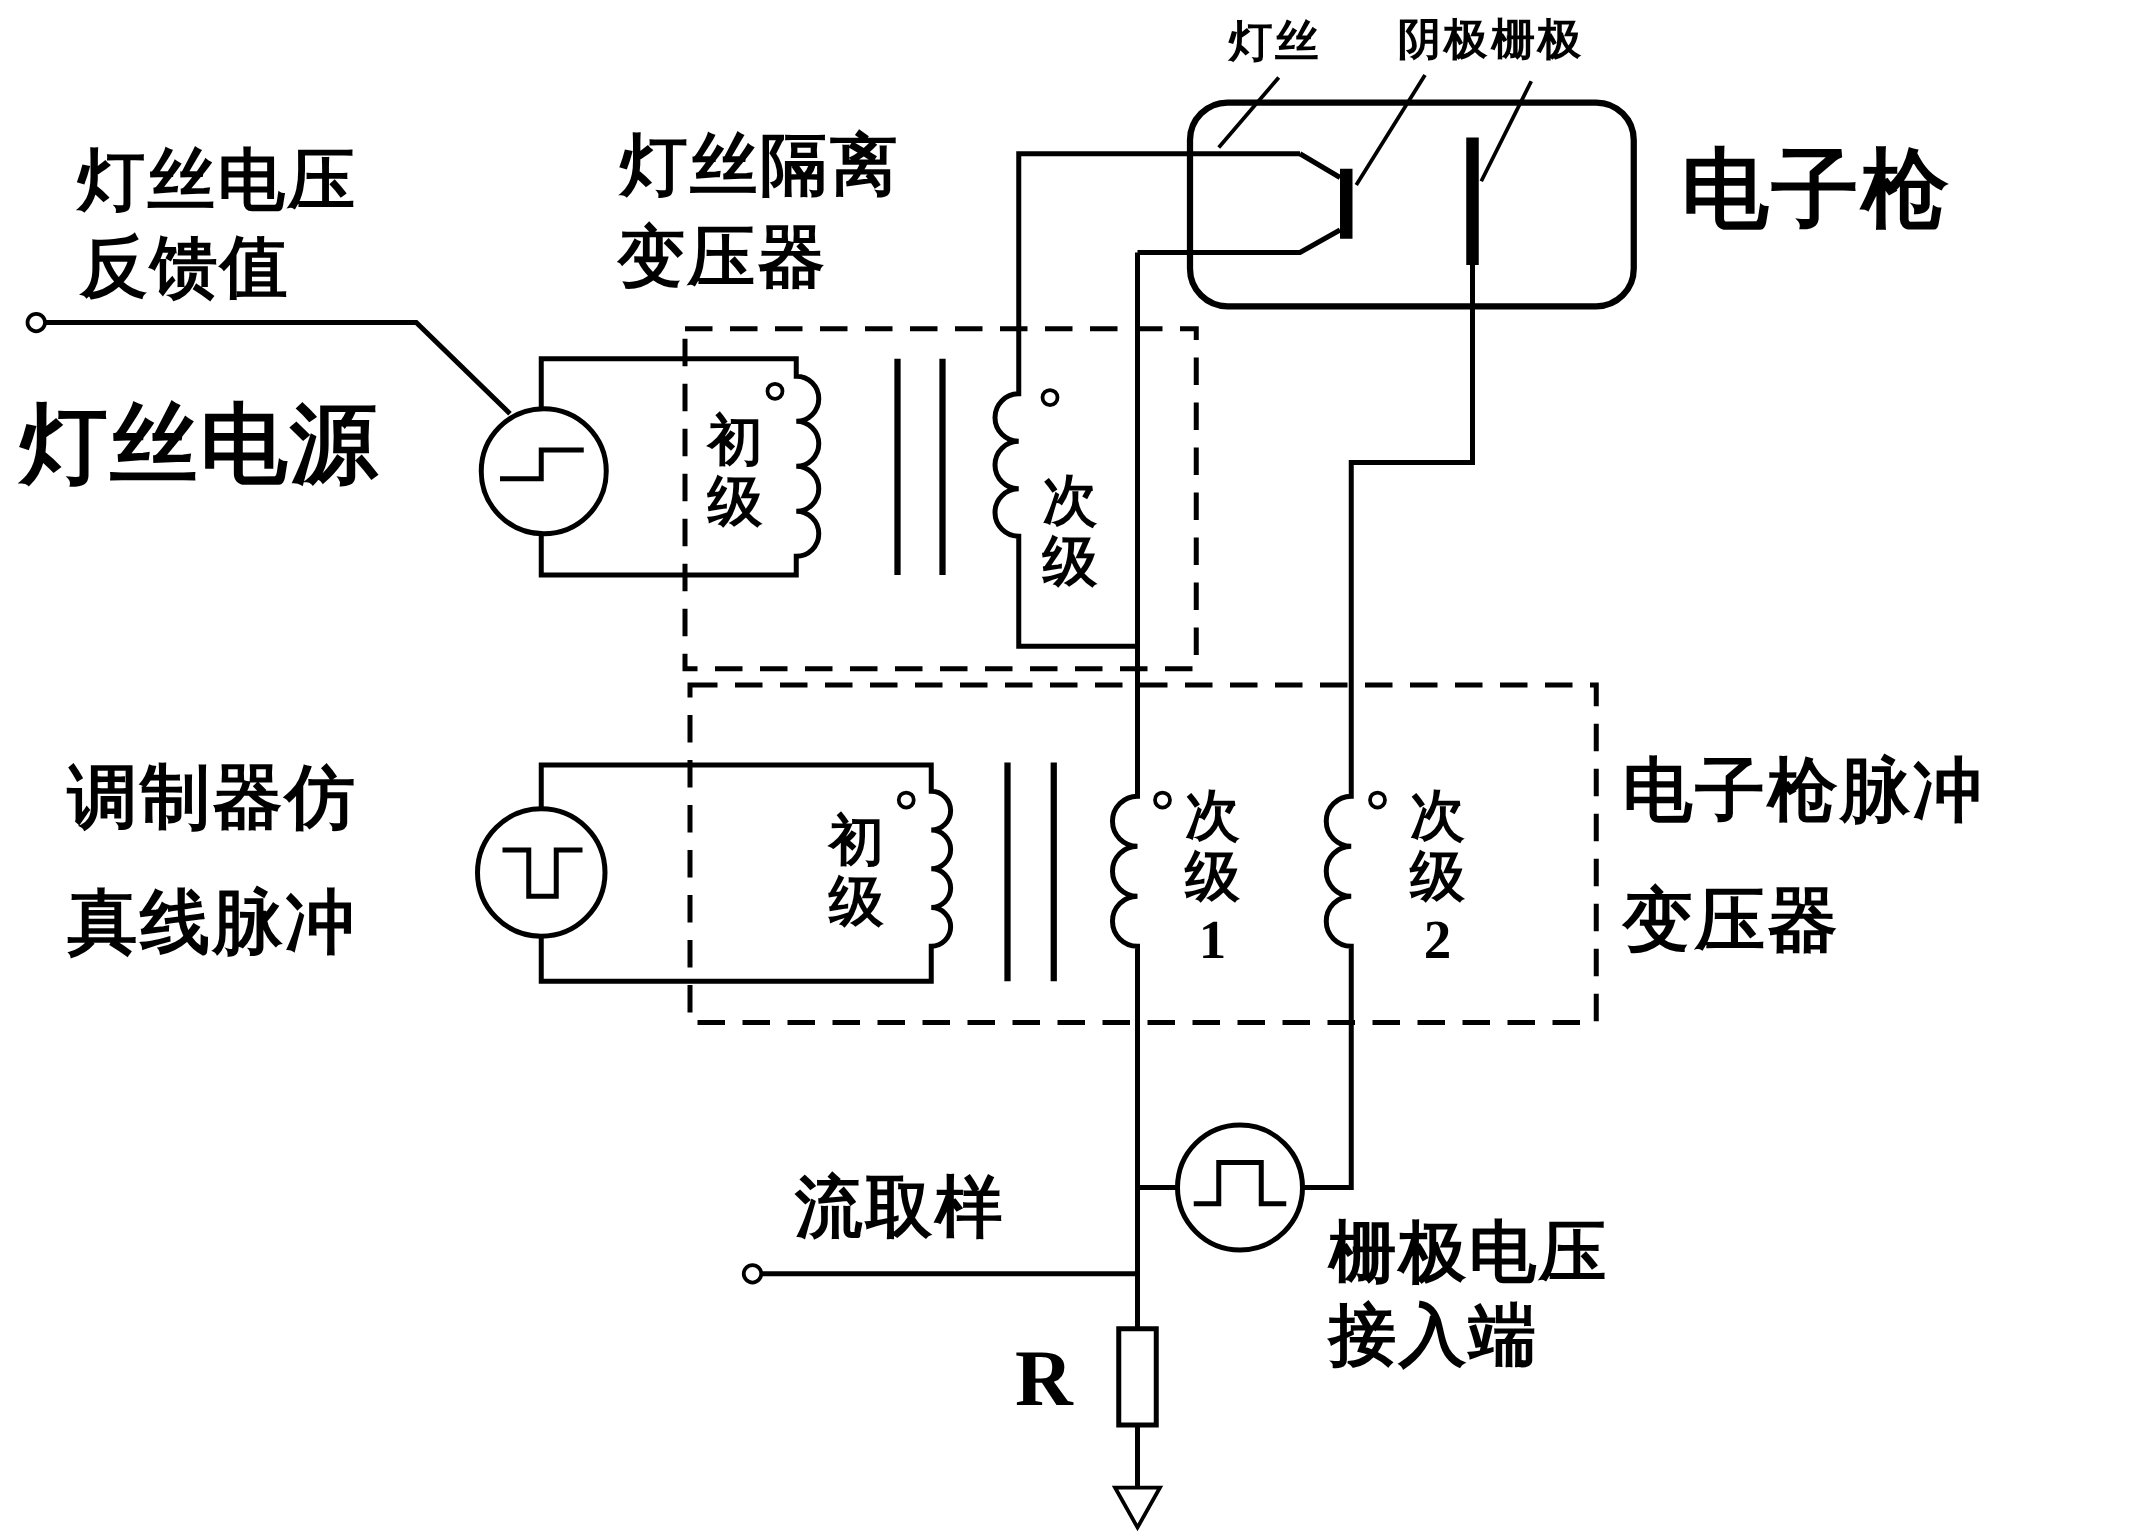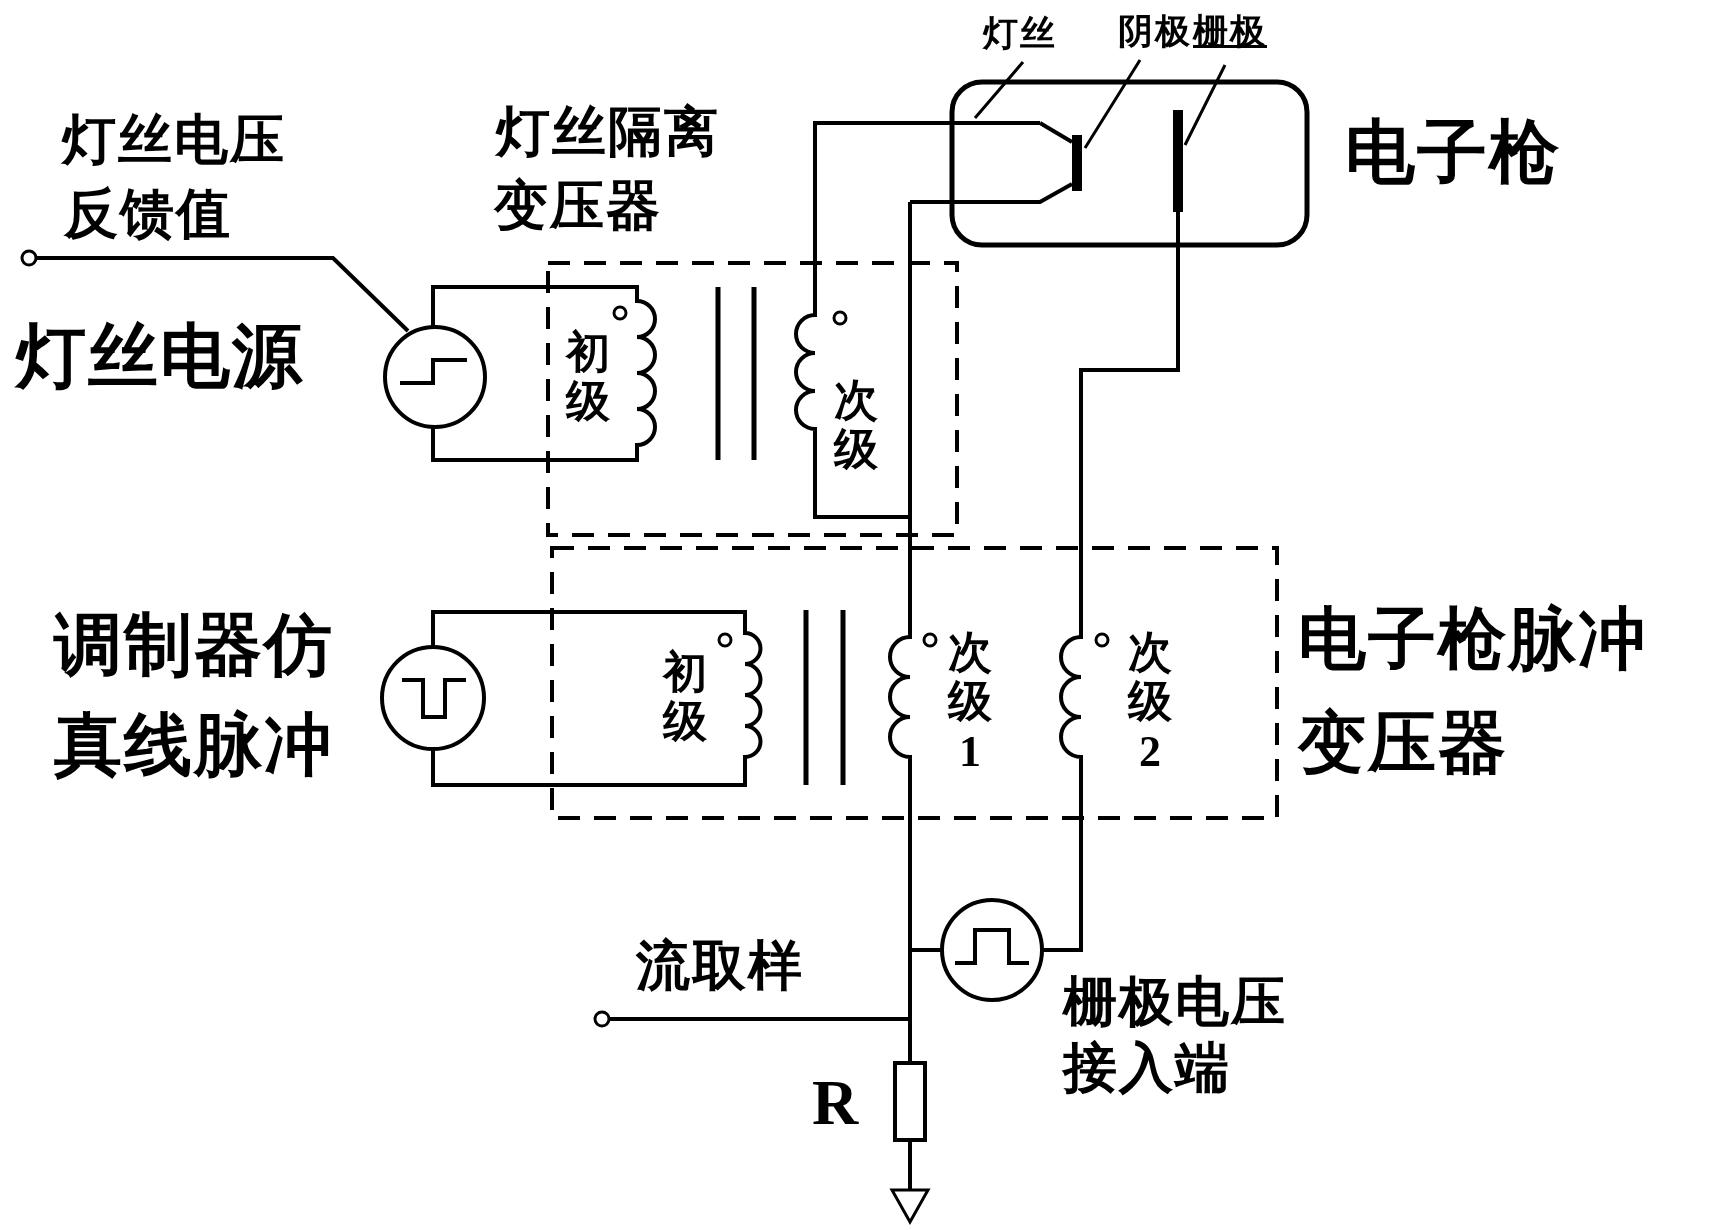--- a/index.html
+++ b/index.html
@@ -14,21 +14,21 @@
   #schematic-svg{position:absolute;left:0;top:0;}
   .lbl{
     position:absolute;
     font-weight:bold;
     white-space:nowrap;
     line-height:1.05;
     letter-spacing:2px;
   }
   .lbl-sm{font-size:35px;}
   .lbl-md{font-size:54px;}
-  .lbl-lg{font-size:68px;}
+  .lbl-lg{font-size:56px;}
   .lbl-xl{font-size:70px;}
   .winding{
     position:absolute;
     font-weight:bold;
     font-size:44px;
     line-height:1.12;
     width:50px;
     word-break:break-all;
     white-space:normal;
     text-align:center;
@@ -110,31 +110,31 @@
       <g stroke-width="3" fill="#fff">
         <circle cx="620" cy="313" r="6"></circle>
         <circle cx="840" cy="318" r="6"></circle>
         <circle cx="725" cy="640" r="6"></circle>
         <circle cx="930" cy="640" r="6"></circle>
         <circle cx="1102" cy="640" r="6"></circle>
       </g>
     </g>
   </svg>
 
-  <div class="lbl lbl-md" style="left:62px;top:116px;font-family:Liberation Mono, monospace;">灯丝电压</div>
+  <div class="lbl lbl-md" style="left:62px;top:116px;">灯丝电压</div>
   <div class="lbl lbl-md" style="left:64px;top:186px;">反馈值</div>
 
   <div class="lbl lbl-xl" style="left:16px;top:320px;text-align:center;">灯丝电源</div>
 
   <div class="lbl lbl-md" style="left:496px;top:104px;">灯丝隔离</div>
   <div class="lbl lbl-md" style="left:494px;top:178px;">变压器</div>
 
   <div class="lbl lbl-sm" style="left:983px;top:16px;">灯丝</div>
   <div class="lbl lbl-sm" style="left:1090px;top:14px;margin-left:28px;">阴极</div>
-  <div class="lbl lbl-sm" style="left:1193px;top:14px;text-decoration:underline;">栅极</div>
+  <div class="lbl lbl-sm" style="left:1193px;top:14px;">栅极</div>
 
   <div class="lbl lbl-xl" style="left:1345px;top:116px;">电子枪</div>
 
   <div class="winding" style="left:563px;top:328px;">初级</div>
   <div class="winding" style="left:831px;top:332px;margin-top:44px;">次级</div>
 
   <div class="lbl lbl-lg" style="left:54px;top:610px;">调制器仿</div>
   <div class="lbl lbl-lg" style="left:1298px;top:604px;">电子枪脉冲</div>
 
   <div class="lbl lbl-lg" style="left:54px;top:710px;">真线脉冲</div>

